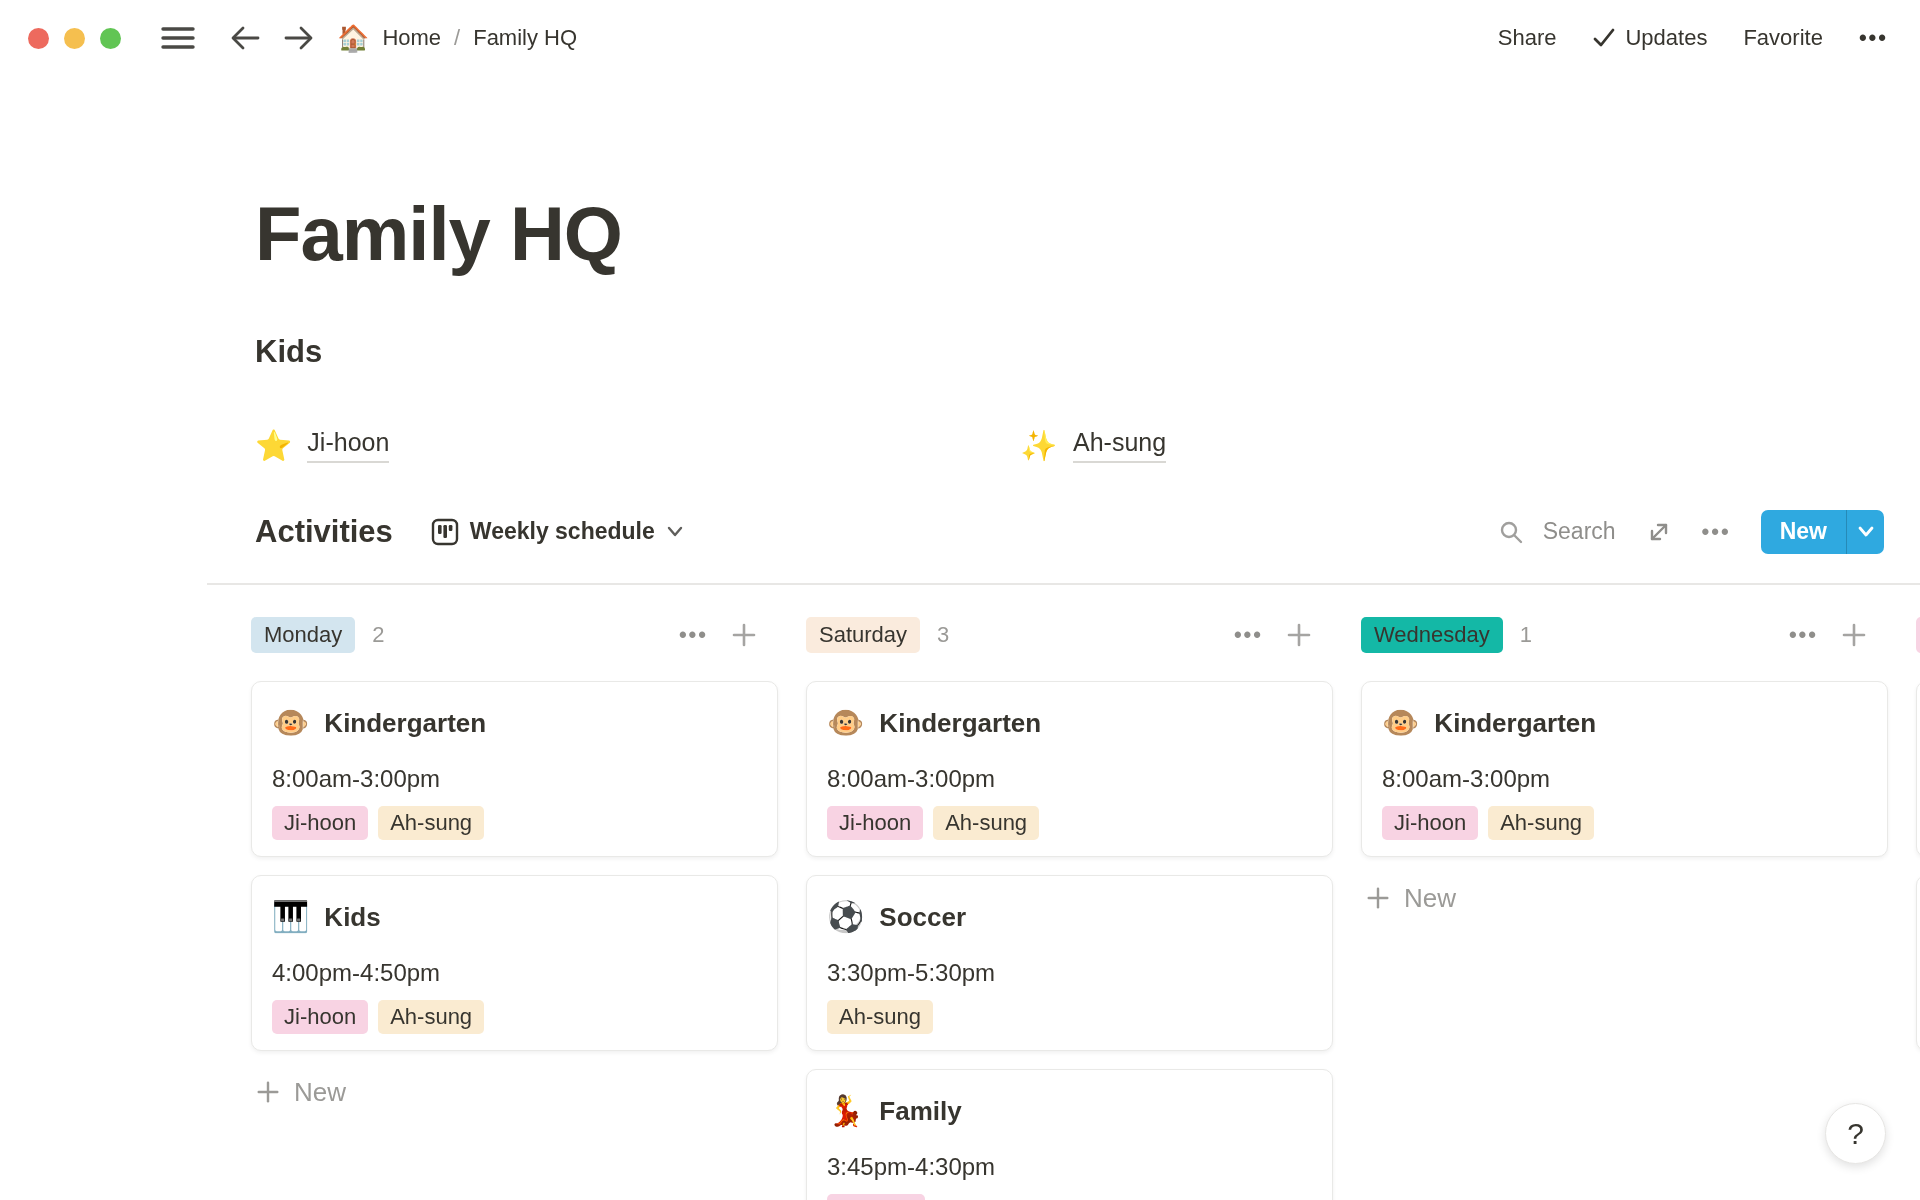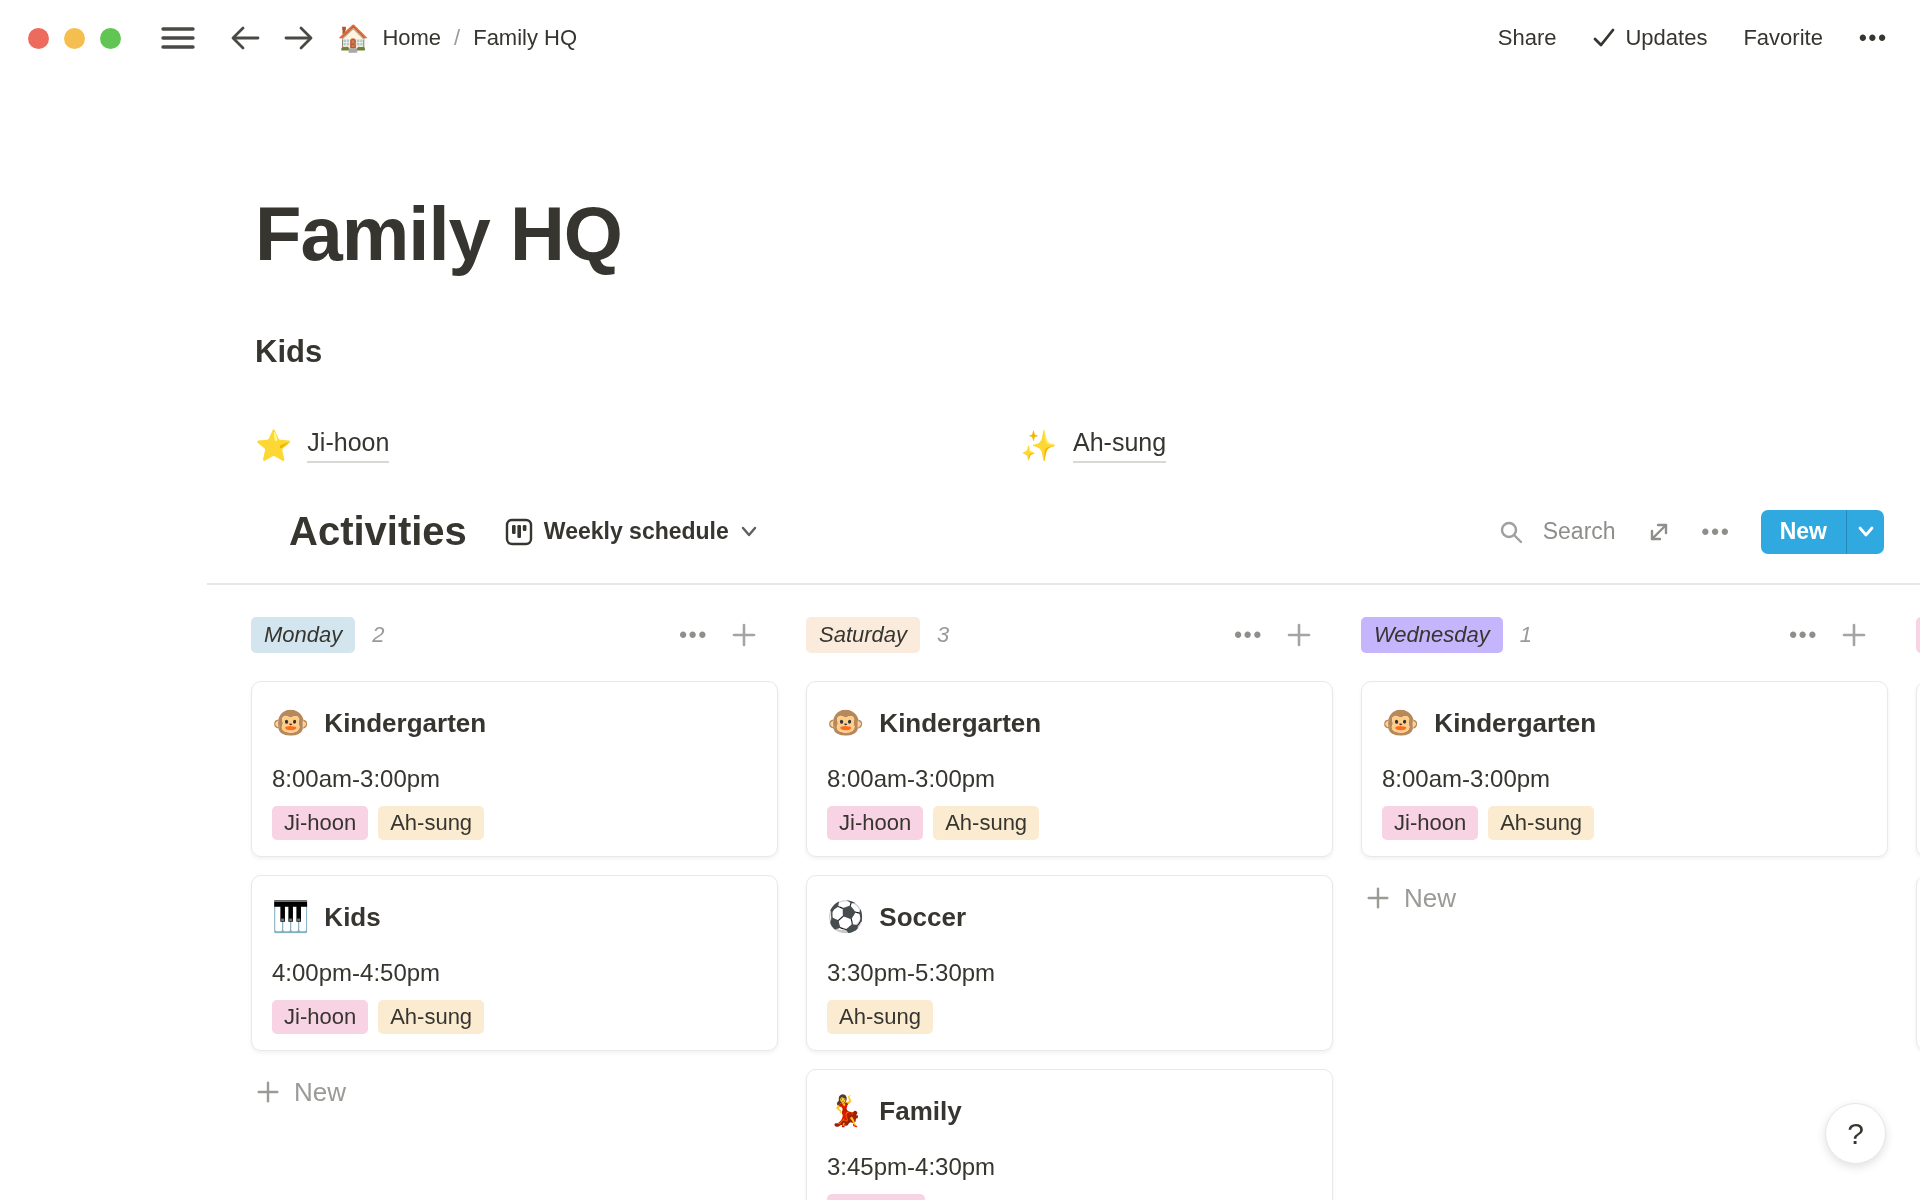--- a/index.html
+++ b/index.html
@@ -25,35 +25,35 @@
   .content { padding:0 36px 0 255px; }
   .page-title { margin-top:110px; font-size:76px; line-height:1.25; font-weight:700; letter-spacing:-1px; }
   .kids-heading { margin-top:52px; font-size:31px; line-height:1.25; font-weight:700; }
   .kid-links { margin-top:56px; display:grid; grid-template-columns:47% 53%; }
   .kid-link { display:inline-flex; align-items:center; gap:15px; font-size:25px; font-weight:500; cursor:pointer; justify-self:start; }
   .kid-link .link-emoji { font-size:30px; }
   .kid-link .link-text { border-bottom:2px solid #D9D8D4; padding-bottom:4px; }
 
   
   .toolbar { margin-top:46px; display:flex; align-items:center; height:46px; }
-  .activities-heading { font-size:40px; font-weight:700;margin-left:34px; }
+  .activities-heading { font-size:31px; font-weight:700; }
   .view-btn { display:flex; align-items:center; gap:11px; margin-left:38px; font-size:23px; font-weight:600; cursor:pointer; }
   .tb-right { margin-left:auto; display:flex; align-items:center; gap:30px; }
   .search-btn { display:flex; align-items:center; gap:19px; color:#8F8E8B; font-size:23px; cursor:pointer; }
   .gray-dots { color:#8F8E8B; font-size:22px; letter-spacing:2px; font-weight:700; cursor:pointer; }
   .new-btn { display:flex; align-items:stretch; height:44px; border-radius:7px; overflow:hidden; color:#fff; cursor:pointer; }
   .new-btn-main { display:flex; align-items:center; padding:0 19px; font-size:23px; font-weight:600; }
   .new-btn-chev { display:flex; align-items:center; justify-content:center; width:38px; border-left:1px solid rgba(0,0,0,0.18); }
 
   .collection-divider { margin-top:28px; margin-left:207px; height:2px; background:#E8E7E5; }
 
   
   .board { display:flex; gap:28px; padding-left:251px; margin-top:32px; }
   .col { width:527px; flex:none; }
-  .col-head { display:flex; align-items:center; height:36px;font-style:italic; }
+  .col-head { display:flex; align-items:center; height:36px; }
   .pill { display:inline-flex; align-items:center; height:36px; padding:0 13px; border-radius:5px; font-size:22px; cursor:pointer; }
   .count { margin-left:17px; color:#9B9A97; font-size:22px; }
   .col-head-icons { margin-left:auto; display:flex; align-items:center; gap:22px; padding-right:20px; }
   .cards { margin-top:28px; display:flex; flex-direction:column; gap:18px; }
   .card { background:#fff; border:1px solid #E9E9E7; border-radius:10px; padding:22px 20px 16px;
           box-shadow:0 2px 4px rgba(15,15,15,0.06); cursor:pointer; }
   .card-title-row { display:flex; align-items:center; gap:15px; line-height:38px; }
   .card-emoji { font-size:30px; }
   .card-title { font-size:26px; font-weight:600; }
   .card-time { margin-top:22px; font-size:24px; line-height:30px; }
@@ -268,21 +268,21 @@
         <div class="card-time">3:45pm-4:30pm</div>
         <div class="card-tags">
           <span class="tag empty" style="background: rgb(248, 211, 227);"></span>
         </div>
       </div>
     </div>
   </div>
 
   <div class="col">
     <div class="col-head">
-      <span class="pill" style="background: #c4b5fd;">Wednesday</span>
+      <span class="pill" style="background: #14b8a6;">Wednesday</span>
       <span class="count">1</span>
       <span class="col-head-icons">
         <span class="gray-dots">•••</span>
         <svg width="28" height="28" viewBox="0 0 28 28" fill="none" stroke="#A5A4A2" stroke-width="2.6" stroke-linecap="round">
             <line x1="14" y1="4" x2="14" y2="24"></line>
             <line x1="4" y1="14" x2="24" y2="14"></line>
           </svg>
       </span>
     </div>
     <div class="cards">

